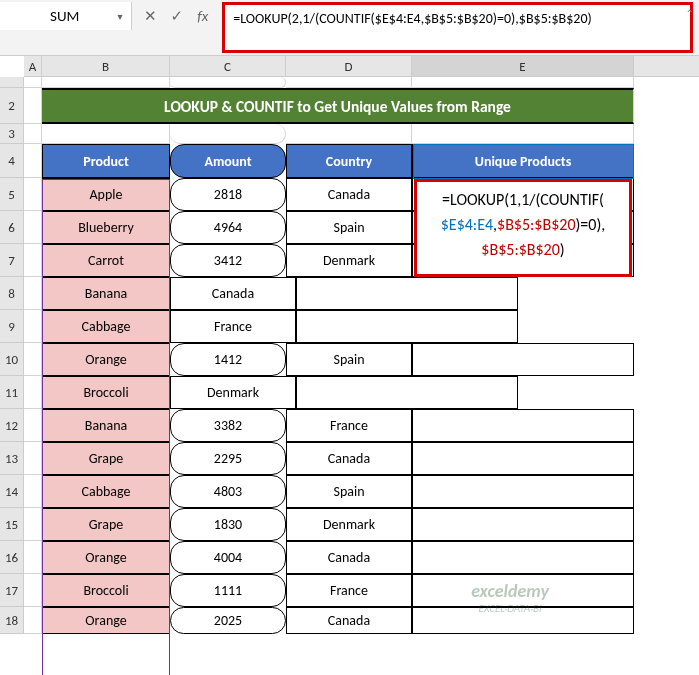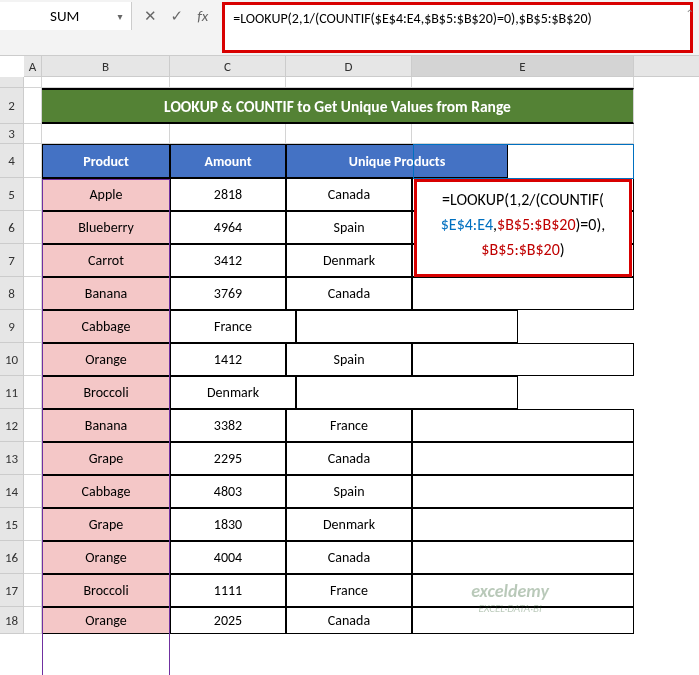--- a/index.html
+++ b/index.html
@@ -22,21 +22,21 @@
 .ch-C { width: 116px; }
 .ch-D { width: 126px; }
 .ch-E { width: 222px; background: #d4d4d4; }
 
 .rows { display: flex; flex-direction: column; }
 .row { display: flex; height: 33px; }
 .rh { width: 24px; background: #e6e6e6; border-right: 1px solid #ccc; border-bottom: 1px solid #ccc; text-align: center; font-size: 13px; color: #333; line-height: 33px; }
 .cell { border-right: 1px solid #d4d4d4; border-bottom: 1px solid #d4d4d4; display: flex; align-items: center; justify-content: center; }
 .c-A { width: 18px; }
 .c-B { width: 128px; }
-.c-C { width: 116px; }
+.c-C { width: 116px; border-radius: 14px; }
 .c-D { width: 126px; }
 .c-E { width: 222px; text-align: right; }
 
 
 .title-cell { background: #548235; color: #fff; font-weight: bold; font-size: 15.5px; border-top: 2px solid #000; border-bottom: 2px solid #000; justify-content: center; }
 .title-wrap { height: 36px !important; }
 .title-wrap .rh { line-height: 36px; }
 .row3 { height: 20px !important; }
 .row3 .rh { line-height: 20px; }
 
@@ -118,20 +118,21 @@
     <div class="cell c-B"></div>
     <div class="cell c-C"></div>
     <div class="cell c-D"></div>
     <div class="cell c-E"></div>
   </div>
   <div class="row row4">
     <div class="rh">4</div>
     <div class="cell c-A"></div>
     <div class="cell c-B hdr">Product</div>
     <div class="cell c-C hdr">Amount</div>
+    <div class="cell c-D hdr">Country</div>
     <div class="cell c-E hdr">Unique Products</div>
   </div>
 
   <div id="data-rows">
       <div class="row">
         <div class="rh">5</div>
         <div class="cell c-A"></div>
         <div class="cell c-B prod">Apple</div>
         <div class="cell c-C amt">2818</div>
         <div class="cell c-D ctry">Canada</div>
@@ -150,21 +151,20 @@
         <div class="cell c-A"></div>
         <div class="cell c-B prod">Carrot</div>
         <div class="cell c-C amt">3412</div>
         <div class="cell c-D ctry">Denmark</div>
         <div class="cell c-E uniq"></div>
       </div>
       <div class="row">
         <div class="rh">8</div>
         <div class="cell c-A"></div>
         <div class="cell c-B prod">Banana</div>
-        <div class="cell c-C amt">3769</div>
         <div class="cell c-D ctry">Canada</div>
         <div class="cell c-E uniq"></div>
       </div>
       <div class="row">
         <div class="rh">9</div>
         <div class="cell c-A"></div>
         <div class="cell c-B prod">Cabbage</div>
         <div class="cell c-D ctry">France</div>
         <div class="cell c-E uniq"></div>
       </div>
@@ -239,21 +239,21 @@
         <div class="cell c-D ctry">Canada</div>
         <div class="cell c-E uniq"></div>
       </div>
     </div>
 </div>
 
 <div class="range-e4"></div>
 <div class="range-b"></div>
 
 <div class="formula-overlay">
-  <span class="t-black">=LOOKUP(1,2/(COUNTIF(</span><br>
+  <span class="t-black">=LOOKUP(1,1/(COUNTIF(</span><br>
   <span class="t-blue">$E$4:E4</span><span class="t-black">,</span><span class="t-red">$B$5:$B$20</span><span class="t-black">)</span><span class="t-black">=0),</span><br>
   <span class="t-red">$B$5:$B$20</span><span class="t-black">)</span>
 </div>
 
 <div class="watermark">
   <div class="wm1">exceldemy</div>
   <div>EXCEL·DATA·BI</div>
 </div>
 
 </body></html>

